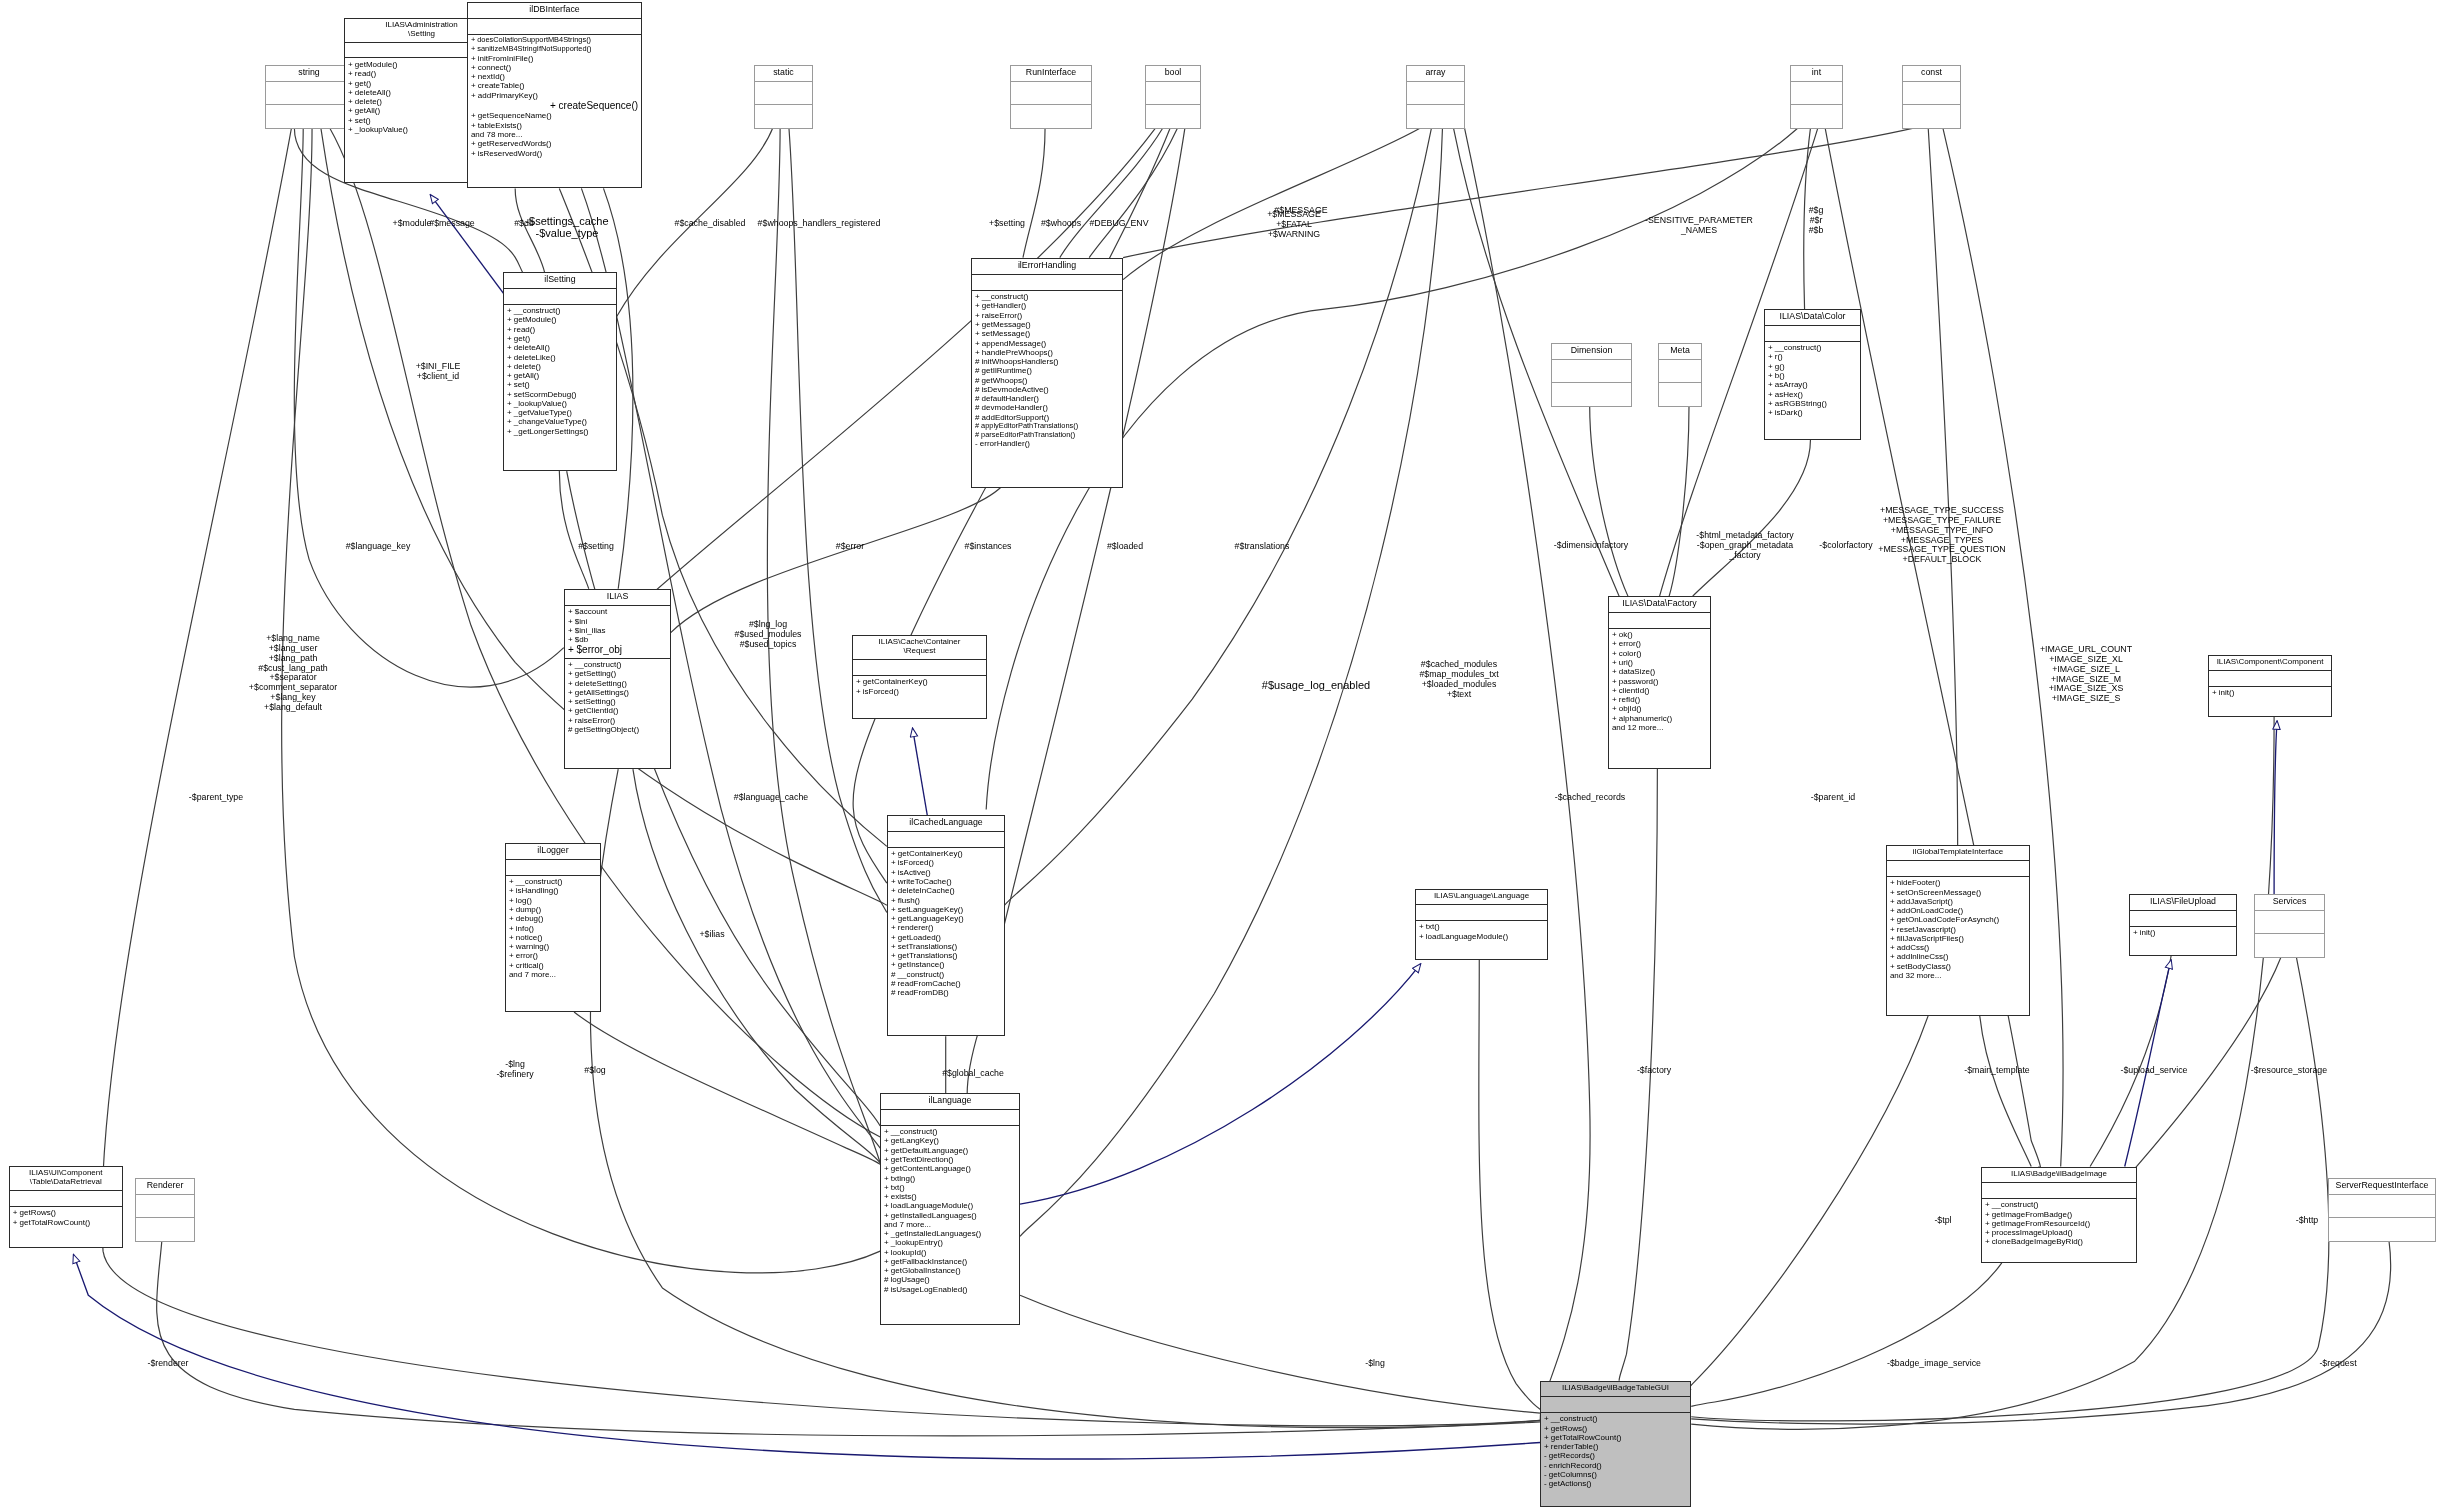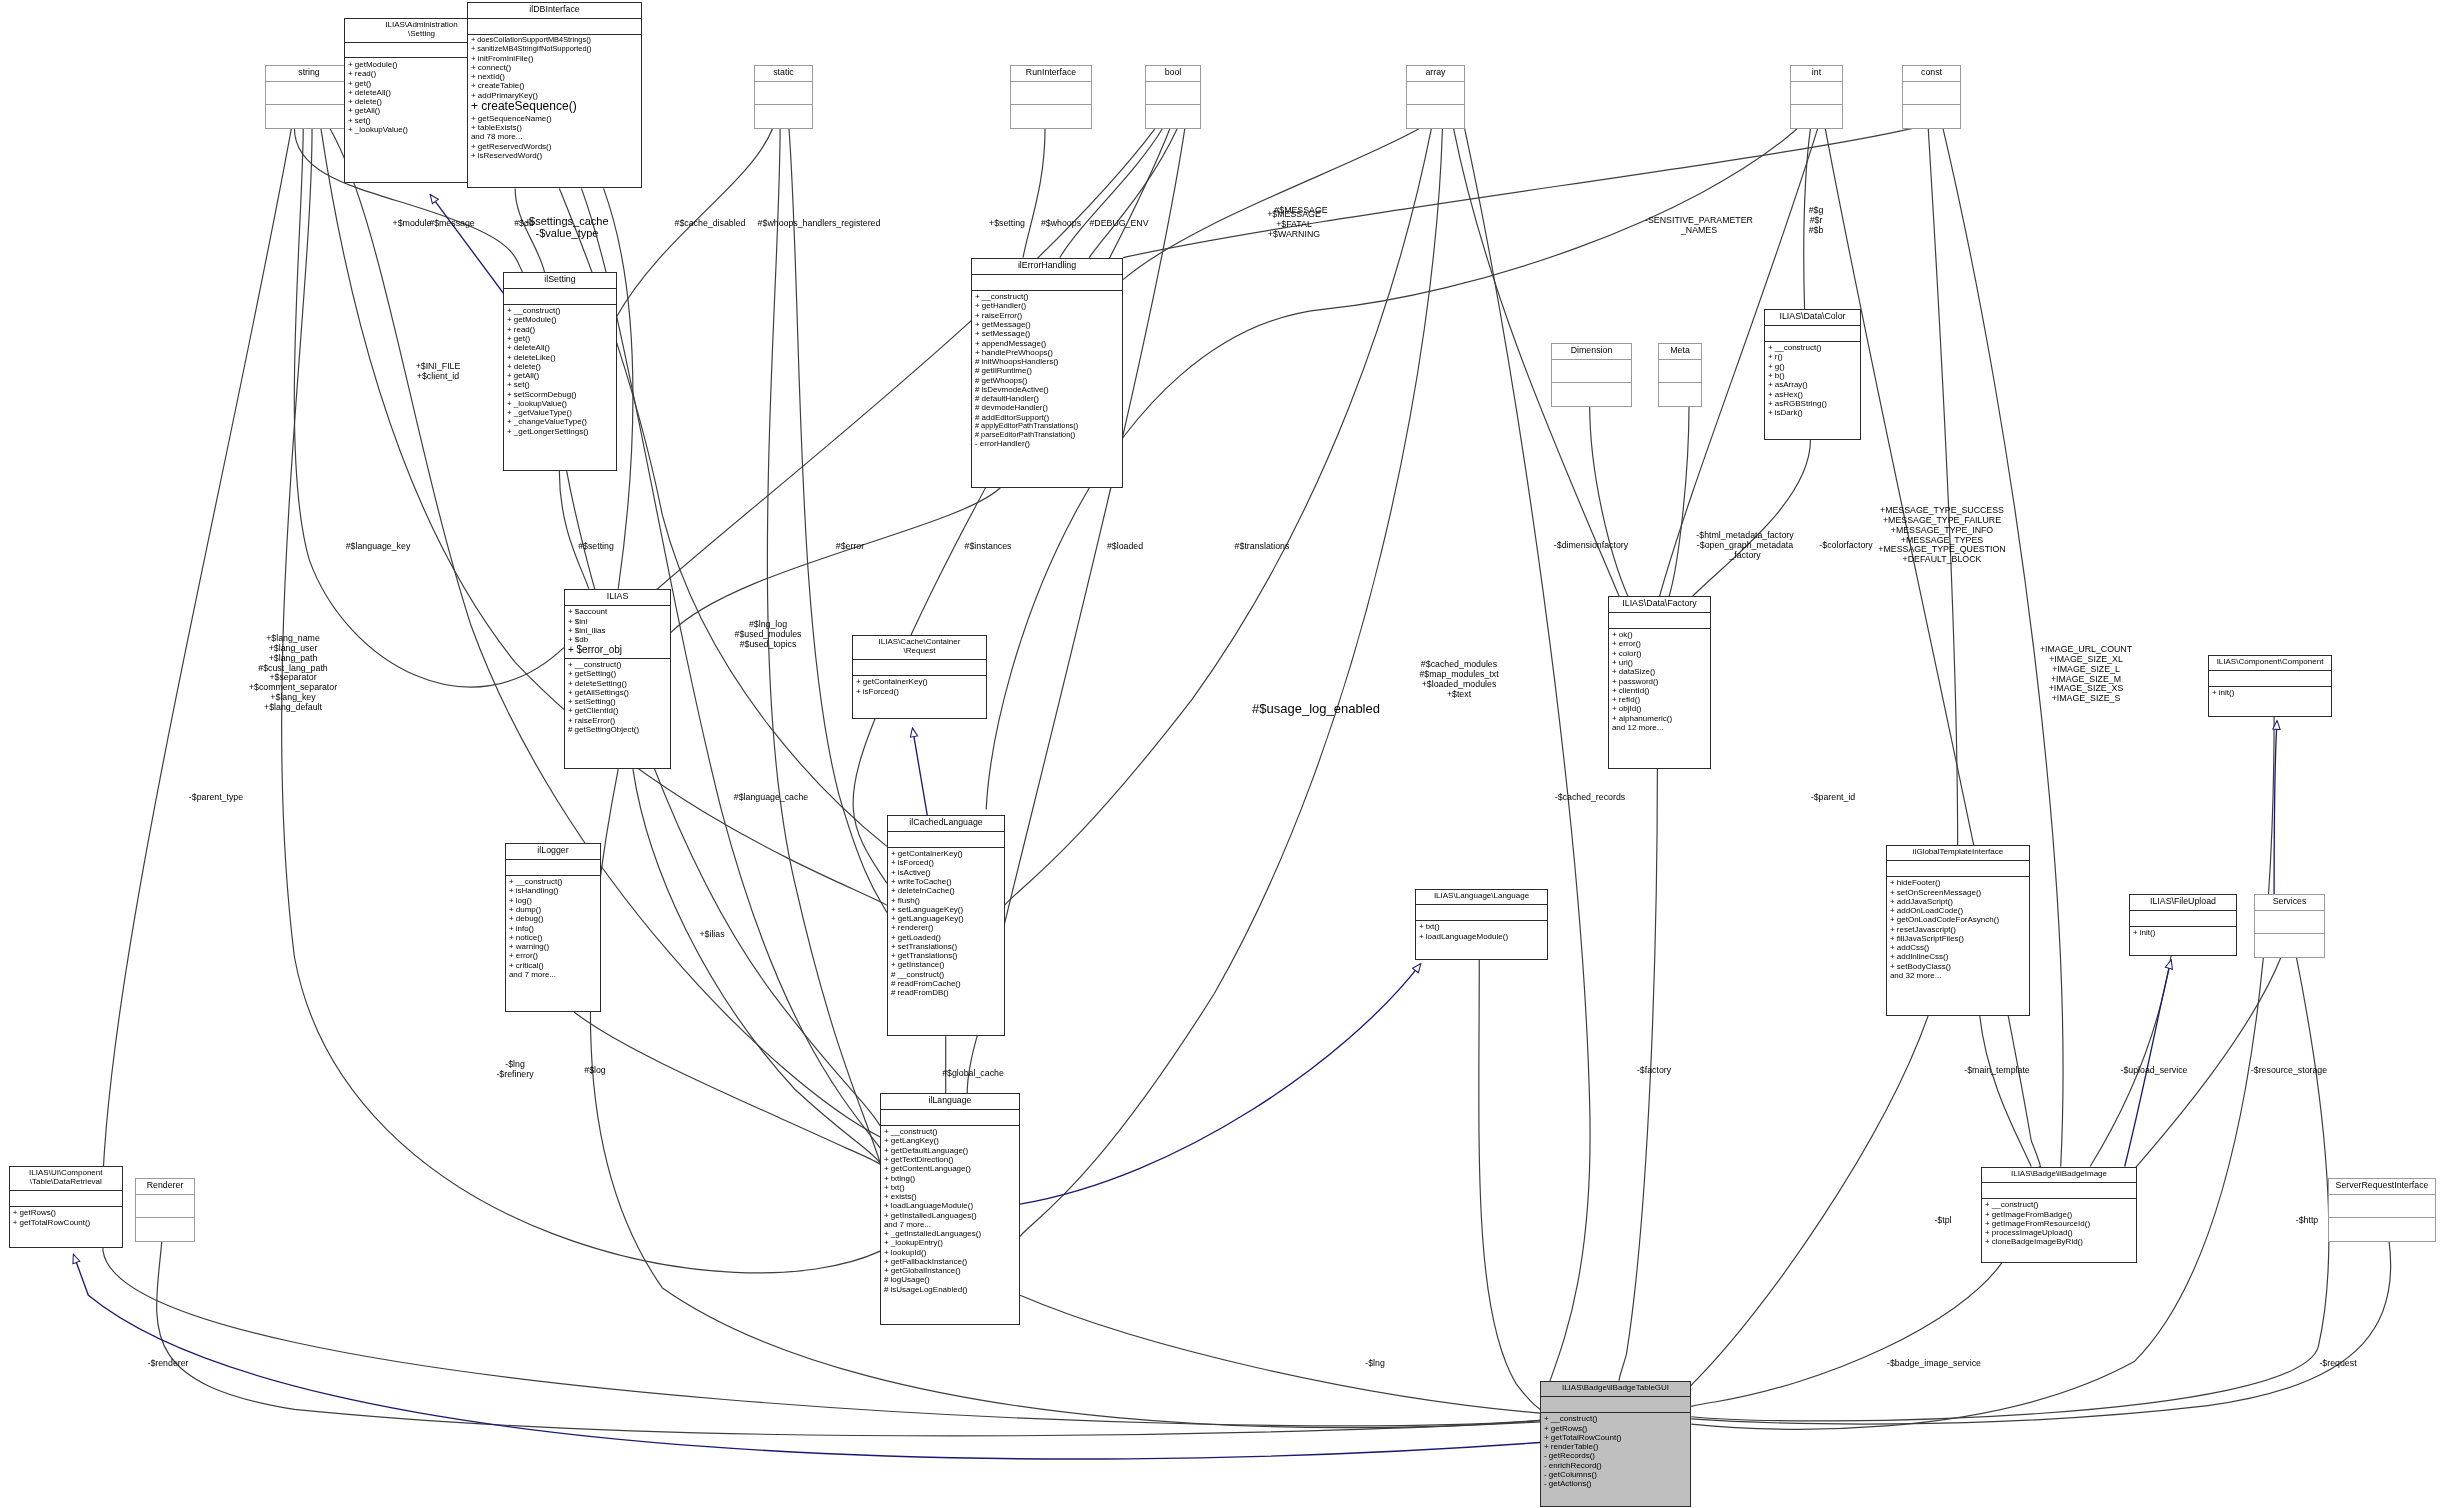--- a/index.html
+++ b/index.html
@@ -156,21 +156,21 @@
       <div class="n-title" style="font-size: 8.8px;">ilDBInterface</div>
       <div class="n-attrs"></div>
       <div class="n-ops">
         <div style="font-size: 7.4px;">+ doesCollationSupportMB4Strings()</div>
         <div style="font-size: 7.4px;">+ sanitizeMB4StringIfNotSupported()</div>
         <div style="font-size: 8px;">+ initFromIniFile()</div>
         <div style="font-size: 8px;">+ connect()</div>
         <div style="font-size: 8px;">+ nextId()</div>
         <div style="font-size: 8px;">+ createTable()</div>
         <div style="font-size: 8px;">+ addPrimaryKey()</div>
-        <div style="font-size: 12px;">+ createSequence()</div>
+        <div style="font-size: 10px; text-align: right;">+ createSequence()</div>
         <div style="font-size: 8px;">+ getSequenceName()</div>
         <div style="font-size: 8px;">+ tableExists()</div>
         <div style="font-size: 8px;">and 78 more...</div>
         <div style="font-size: 8px;">+ getReservedWords()</div>
         <div style="font-size: 8px;">+ isReservedWord()</div>
       </div>
     </div>
     <div class="node thin empty" style="left: 754px; top: 65px; width: 59px; min-height: 63px;">
       <div class="n-title" style="font-size: 8.8px;">static</div>
       <div class="n-attrs"></div>
@@ -517,21 +517,21 @@
     <div class="elabel" style="left: 1459px; top: 660px; font-size: 8.8px; transform: translateX(-50%);">#$cached_modules
 #$map_modules_txt
 +$loaded_modules
 +$text</div>
     <div class="elabel" style="left: 2086px; top: 645px; font-size: 8.8px; transform: translateX(-50%);">+IMAGE_URL_COUNT
 +IMAGE_SIZE_XL
 +IMAGE_SIZE_L
 +IMAGE_SIZE_M
 +IMAGE_SIZE_XS
 +IMAGE_SIZE_S</div>
-    <div class="elabel" style="left: 1316px; top: 679px; font-size: 13px; transform: translateX(-50%); margin-top: 23px;">#$usage_log_enabled</div>
+    <div class="elabel" style="left: 1316px; top: 679px; font-size: 11px; transform: translateX(-50%);">#$usage_log_enabled</div>
     <div class="elabel" style="left: 216px; top: 793px; font-size: 8.8px; transform: translateX(-50%);">-$parent_type</div>
     <div class="elabel" style="left: 771px; top: 793px; font-size: 8.8px; transform: translateX(-50%);">#$language_cache</div>
     <div class="elabel" style="left: 1590px; top: 793px; font-size: 8.8px; transform: translateX(-50%);">-$cached_records</div>
     <div class="elabel" style="left: 1833px; top: 793px; font-size: 8.8px; transform: translateX(-50%);">-$parent_id</div>
     <div class="elabel" style="left: 712px; top: 930px; font-size: 8.8px; transform: translateX(-50%);">+$ilias</div>
     <div class="elabel" style="left: 515px; top: 1060px; font-size: 8.8px; transform: translateX(-50%);">-$lng
 -$refinery</div>
     <div class="elabel" style="left: 595px; top: 1066px; font-size: 8.8px; transform: translateX(-50%);">#$log</div>
     <div class="elabel" style="left: 973px; top: 1069px; font-size: 8.8px; transform: translateX(-50%);">#$global_cache</div>
     <div class="elabel" style="left: 1654px; top: 1066px; font-size: 8.8px; transform: translateX(-50%);">-$factory</div>

